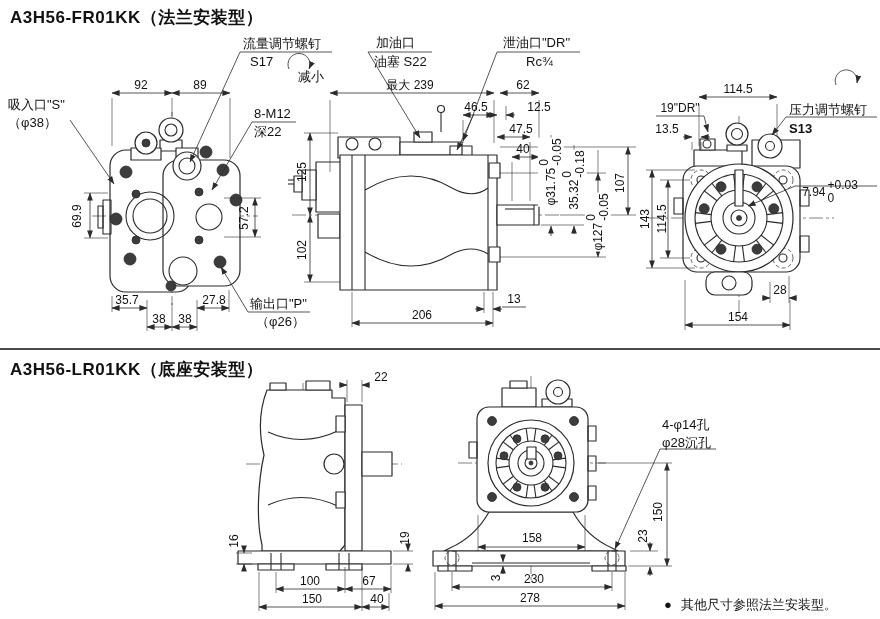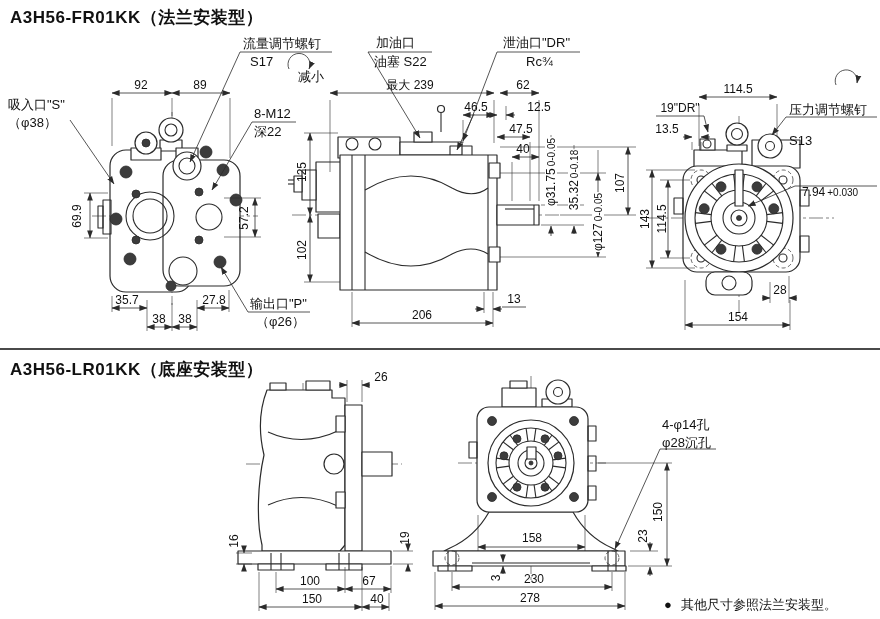--- a/index.html
+++ b/index.html
@@ -5,21 +5,21 @@
   html,body{margin:0;padding:0;background:#e8e8e8;}
   .page{position:relative;width:880px;height:619px;background:#ffffff;overflow:hidden;
         font-family:"Liberation Sans","DejaVu Sans",sans-serif;color:#111;}
   .page svg{position:absolute;left:0;top:0;}
   .t{position:absolute;transform:translate(-50%,-50%);font-size:12px;white-space:nowrap;line-height:1;}
   .tv{position:absolute;transform:translate(-50%,-50%) rotate(-90deg);font-size:12px;white-space:nowrap;line-height:1;}
   .tl{position:absolute;transform:translate(0,-50%);font-size:13px;white-space:nowrap;line-height:1;}
   .bg{background:#fff;padding:0 1px;}
   .ttl{position:absolute;font-size:17px;font-weight:bold;white-space:nowrap;letter-spacing:0.5px;}
   .dg{display:inline-flex;align-items:center;gap:2px;}
-  .tol{display:inline-flex;flex-direction:row;font-size:10px;line-height:1.1;text-align:left;}
+  .tol{display:inline-flex;flex-direction:column;font-size:12px;line-height:1.1;text-align:left;}
   
   .of{fill:#fff;stroke:#2b2b2b;stroke-width:1.2;stroke-linejoin:round;}
   .o{fill:none;stroke:#2b2b2b;stroke-width:1.1;stroke-linejoin:round;}
   .b{fill:#3c3c3c;stroke:#2b2b2b;stroke-width:0.8;}
   .e{stroke:#2b2b2b;stroke-width:0.6;fill:none;}
   .d{stroke:#2b2b2b;stroke-width:0.8;fill:none;}
   .cl{stroke:#2b2b2b;stroke-width:0.6;fill:none;stroke-dasharray:14 3 3 3;}
   .dash{fill:none;stroke:#2b2b2b;stroke-width:0.7;stroke-dasharray:4 2.5;}
   .div{stroke:#4a4a4a;stroke-width:2;}
 </style>
@@ -436,34 +436,34 @@
   <span class="tv" style="left:302px;top:172px;">125</span>
   <span class="tv" style="left:302px;top:250px;">102</span>
   <span class="t" style="left:422px;top:315px;">206</span>
   <span class="t" style="left:514px;top:299px;">13</span>
 
   <span class="t" style="left:738px;top:89px;">114.5</span>
   <span class="t" style="left:680px;top:108px;">19"DR"</span>
   <span class="t" style="left:667px;top:129px;">13.5</span>
   <span class="tl" style="left:885px;top:96px;margin-top:8px;">升压</span>
   <span class="tl" style="left:789px;top:109px;">压力调节螺钉</span>
-  <span class="tl" style="left:789px;top:140px;">S13</span>
+  <span class="tl" style="left:789px;top:128px;font-weight:bold;">S13</span>
   <span class="t" style="left:830px;top:192px;"><span class="dg">
         <span>7.94</span>
         <span class="tol">
           <span>+0.03</span>
           <span>0</span>
         </span>
       </span></span>
   <span class="tv" style="left:645px;top:219px;">143</span>
   <span class="tv" style="left:662px;top:219px;">114.5</span>
   <span class="t" style="left:780px;top:290px;">28</span>
   <span class="t" style="left:738px;top:317px;">154</span>
 
-  <span class="t" style="left:381px;top:377px;">26</span>
+  <span class="t" style="left:381px;top:377px;">22</span>
   <span class="tv" style="left:234px;top:541px;">16</span>
   <span class="tv" style="left:405px;top:538px;">19</span>
   <span class="t" style="left:310px;top:581px;">100</span>
   <span class="t" style="left:369px;top:581px;">67</span>
   <span class="t" style="left:312px;top:599px;">150</span>
   <span class="t" style="left:377px;top:599px;">40</span>
 
   <span class="t" style="left:532px;top:538px;">158</span>
   <span class="t" style="left:534px;top:579px;">230</span>
   <span class="tv" style="left:496px;top:578px;">3</span>

